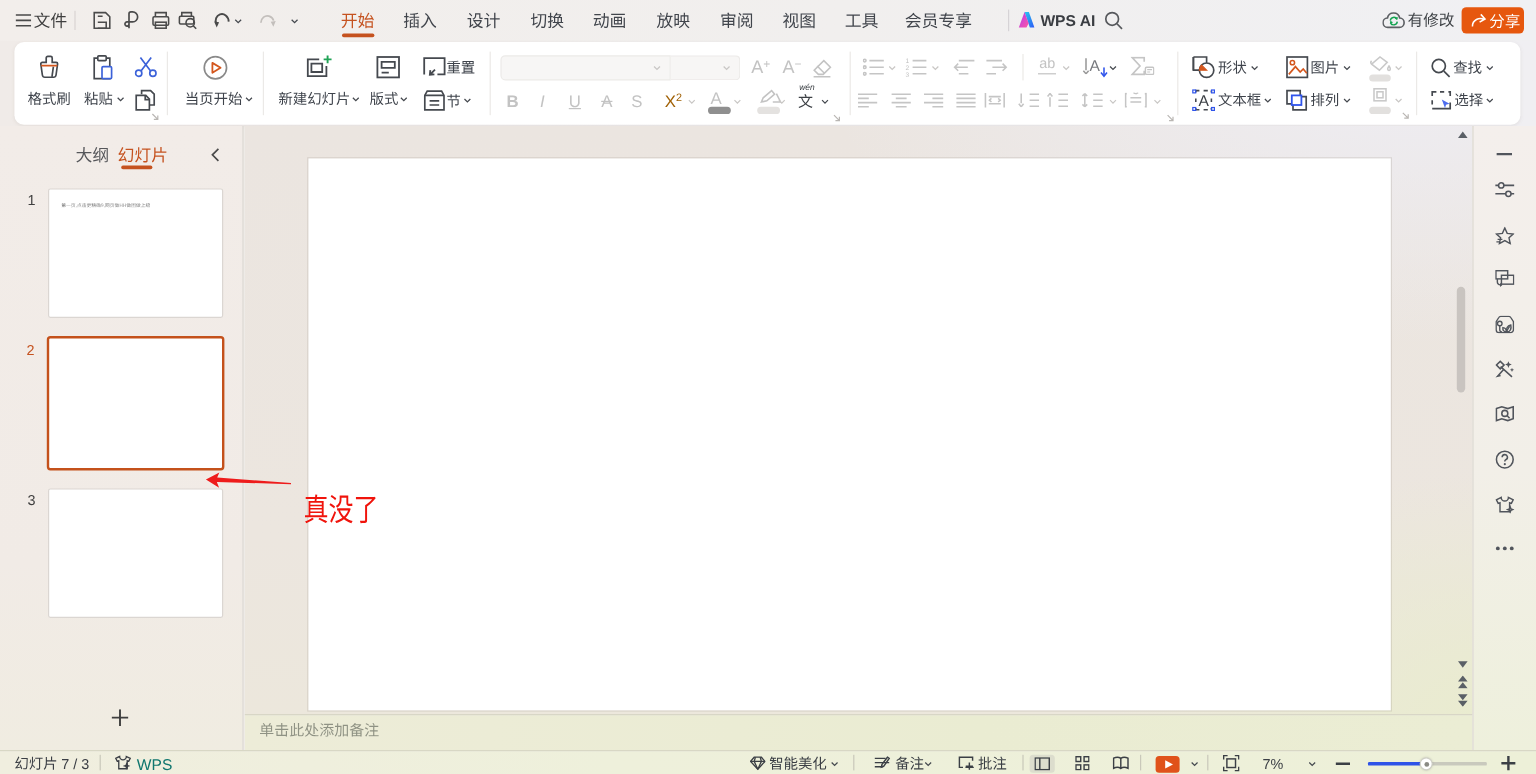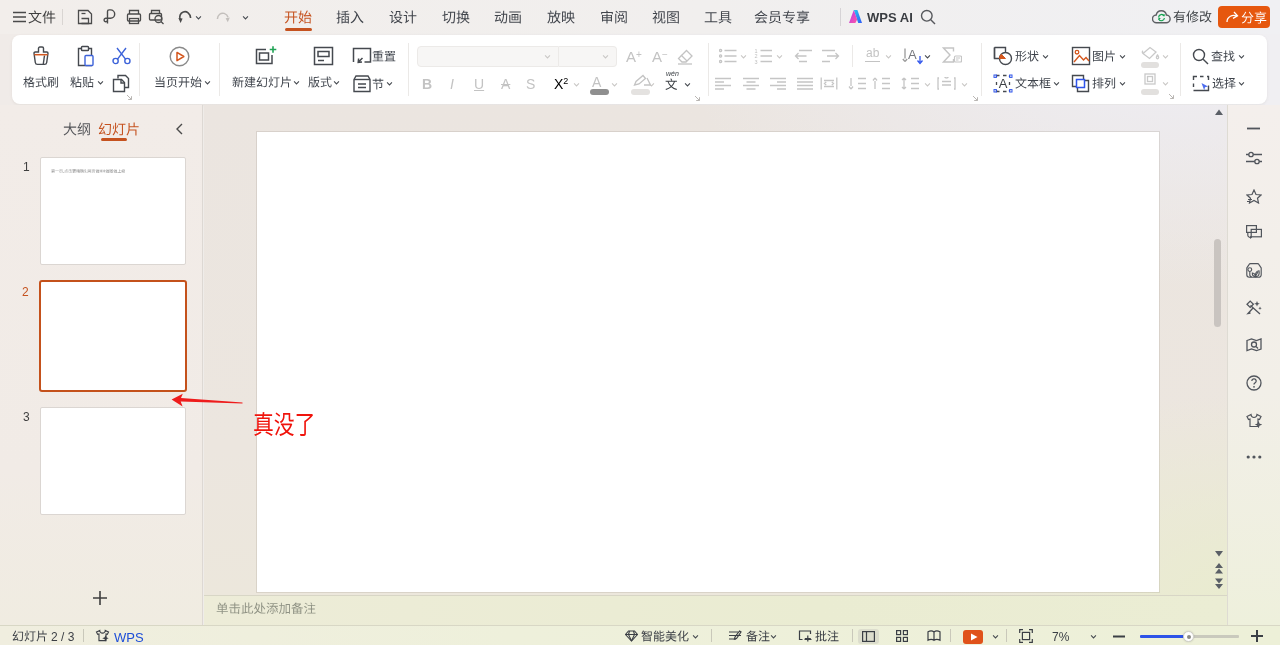--- a/index.html
+++ b/index.html
@@ -311,21 +311,21 @@
       <path d="M10.5 1.5 l5.5 5.5 l-6 6 h-4 l-3.5-3.5 z"></path>
       <path d="M5 6 l6 6"></path>
       <path d="M2 15 h14"></path>
     </g>
   </svg>
 <div class="abs" style="left:422px;top:76px;font-size:14px;font-weight:bold;color:#c3c3c3">B</div>
 <div class="abs" style="left:450px;top:76px;font-size:14px;font-style:italic;color:#c3c3c3">I</div>
 <div class="abs" style="left:474px;top:76px;font-size:14px;color:#c3c3c3;text-decoration:underline">U</div>
 <div class="abs" style="left:501px;top:76px;font-size:14px;color:#c3c3c3;text-decoration:line-through">A</div>
 <div class="abs" style="left:526px;top:76px;font-size:14px;color:#c3c3c3">S</div>
-<div class="abs" style="left:554px;top:76px;font-size:14px;color:#000000">X<span style="font-size:9px;vertical-align:5px">2</span></div>
+<div class="abs" style="left:554px;top:76px;font-size:14px;color:#a16207">X<span style="font-size:9px;vertical-align:5px">2</span></div>
 <div class="abs" style="left:573px;top:81px">
     <svg width="7" height="7" viewBox="0 0 8 8" style="display:block">
       <path d="M1.2 2.8 L4 5.6 L6.8 2.8" fill="none" stroke="#c9c7c5" stroke-width="1.2"></path>
     </svg>
   </div>
 <div class="abs" style="left:592px;top:74px;font-size:14px;color:#c3c3c3">A</div>
 <div class="abs" style="left:590px;top:89px;width:19px;height:6px;border-radius:3px;background:#8f8f8f"></div>
 <div class="abs" style="left:611px;top:81px">
     <svg width="7" height="7" viewBox="0 0 8 8" style="display:block">
       <path d="M1.2 2.8 L4 5.6 L6.8 2.8" fill="none" stroke="#c9c7c5" stroke-width="1.2"></path>
@@ -735,29 +735,29 @@
       <circle cx="8" cy="2" r="1.6"></circle>
       <circle cx="13.8" cy="2" r="1.6"></circle>
     </g>
   </svg>
 <div class="abs" style="left:0;top:625px;width:1280px;height:20px;background:linear-gradient(90deg,#f0eedf 0%,#eef0db 40%,#edf0d8 100%);border-top:1px solid #d8d7c5"></div>
 <div class="abs" style="left:12px;top:630px">
     <svg class="" width="36.0" height="12.0" viewBox="0 0 3000 1000" style="display:block">
       <path transform="scale(1)" fill="#3b3f45" d="M476 138.0V209.0H850C838 640.0 823 803.0 790 839.0C779 852.0 767 856.0 748 856.0C723 856.0 662 856.0 595 850.0C609 871.0 618 902.0 619 924.0C679 928.0 741 930.0 777 926.0C813 922.0 835 913.0 858 882.0C899 832.0 912 666.0 926 179.0C926 168.0 926 138.0 926 138.0ZM86 881.0C110 867.0 149 859.0 446 805.0C462 848.0 474 888.0 481 919.0L549 890.0C530 811.0 476 686.0 426 590.0L363 614.0C383 653.0 403 696.0 421 740.0L189 778.0C293 650.0 397 489.0 483 324.0L408 290.0C390 329.0 370 369.0 349 407.0L160 420.0C227 322.0 294 195.0 345 73.0L269 43.0C222 179.0 141 325.0 115 362.0C91 401.0 72 427.0 52 432.0C61 453.0 74 490.0 78 506.0C96 499.0 126 493.0 310 477.0C243 591.0 177 685.0 149 718.0C110 768.0 83 801.0 59 808.0C69 828.0 82 865.0 86 881.0Z M1100 245.0C1095 324.0 1080 428.0 1056 490.0L1114 514.0C1140 442.0 1154 333.0 1157 252.0ZM1380 229.0C1364 291.0 1332 381.0 1307 437.0L1353 458.0C1382 406.0 1415 322.0 1444 254.0ZM1219 45.0V365.0C1219 552.0 1203 752.0 1043 905.0C1060 916.0 1086 943.0 1097 960.0C1184 877.0 1233 780.0 1260 679.0C1304 727.0 1364 795.0 1390 831.0L1440 773.0C1415 744.0 1312 636.0 1276 604.0C1289 525.0 1292 444.0 1292 365.0V45.0ZM1444 122.0V195.0H1707V850.0C1707 868.0 1700 874.0 1680 875.0C1658 876.0 1586 876.0 1512 873.0C1524 895.0 1538 932.0 1543 954.0C1638 954.0 1700 953.0 1737 940.0C1773 927.0 1786 901.0 1786 850.0V195.0H1961V122.0Z M2180 66.0V399.0C2180 576.0 2166 761.0 2038 903.0C2057 916.0 2084 944.0 2097 962.0C2189 861.0 2230 739.0 2246 613.0H2668V960.0H2749V536.0H2254C2257 490.0 2258 445.0 2258 399.0V376.0H2903V299.0H2621V41.0H2542V299.0H2258V66.0Z"></path>
     </svg>
   </div>
-<div class="abs" style="left:51px;top:630px;font-size:12px;color:#3b3f45">2 / 3</div>
+<div class="abs" style="left:51px;top:630px;font-size:12px;color:#3b3f45">7 / 3</div>
 <div class="abs" style="left:83px;top:629px;width:1px;height:13px;background:#c9c8ba"></div>
 <svg class="abs" style="left:95px;top:629px" width="15" height="13" viewBox="0 0 16 14">
     <g fill="none" stroke="#3b3f45" stroke-width="1.2">
       <path d="M5 1.5 L1.5 3.2 L2.8 5.8 L4.2 5.3 V12.5 H11.8 V5.3 L13.2 5.8 L14.5 3.2 L11 1.5 a3 3 0 0 1 -6 0 z"></path>
       <path d="M11.2 8.2 l0.5 1.3 l1.3 0.5 l-1.3 0.5 l-0.5 1.3 l-0.5-1.3 l-1.3-0.5 l1.3-0.5 z"></path>
     </g>
   </svg>
-<div class="abs" style="left:114px;top:629.5px;font-size:13px;color:#1d4ed8">WPS</div>
+<div class="abs" style="left:114px;top:629.5px;font-size:13px;color:#0f766e">WPS</div>
 <svg class="abs" style="left:625px;top:630px" width="13" height="12" viewBox="0 0 13 12">
     <g fill="none" stroke="#3b3f45" stroke-width="1.1">
       <path d="M3.5 1 h6 l3 3.5 L6.5 11 L0.5 4.5 z"></path>
       <path d="M0.5 4.5 h12 M4.5 1 L3.5 4.5 l3 6.5 M8.5 1 l1 3.5 l-3 6.5"></path>
     </g>
   </svg>
 <div class="abs" style="left:641px;top:630px">
     <svg class="" width="48.0" height="12.0" viewBox="0 0 4000 1000" style="display:block">
       <path transform="scale(1)" fill="#3b3f45" d="M615 189.0H823V402.0H615ZM545 121.0V470.0H896V121.0ZM269 762.0H735V861.0H269ZM269 703.0V609.0H735V703.0ZM195 547.0V960.0H269V923.0H735V958.0H811V547.0ZM162 37.0C140 112.0 100 187.0 50 238.0C67 246.0 96 264.0 110 275.0C132 250.0 153 219.0 173 184.0H258V243.0L256 279.0H50V341.0H243C221 402.0 168 468.0 40 518.0C57 531.0 79 554.0 89 570.0C194 523.0 254 466.0 288 408.0C338 442.0 413 496.0 443 520.0L495 469.0C466 449.0 352 379.0 311 357.0L316 341.0H503V279.0H328L329 243.0V184.0H477V123.0H204C214 100.0 223 75.0 231 51.0Z M1383 460.0V546.0H1170V460.0ZM1100 396.0V959.0H1170V755.0H1383V872.0C1383 885.0 1380 889.0 1367 889.0C1352 890.0 1310 890.0 1263 888.0C1273 908.0 1284 937.0 1288 957.0C1351 957.0 1394 956.0 1422 945.0C1449 933.0 1457 912.0 1457 873.0V396.0ZM1170 605.0H1383V696.0H1170ZM1858 115.0C1801 145.0 1711 181.0 1625 210.0V42.0H1551V374.0C1551 456.0 1576 479.0 1672 479.0C1692 479.0 1822 479.0 1844 479.0C1923 479.0 1946 446.0 1954 324.0C1933 319.0 1903 308.0 1888 295.0C1883 394.0 1876 411.0 1837 411.0C1809 411.0 1699 411.0 1678 411.0C1633 411.0 1625 405.0 1625 373.0V271.0C1722 243.0 1829 207.0 1908 171.0ZM1870 561.0C1812 598.0 1716 637.0 1625 667.0V507.0H1551V845.0C1551 929.0 1577 951.0 1674 951.0C1695 951.0 1827 951.0 1849 951.0C1933 951.0 1954 915.0 1963 781.0C1943 776.0 1913 764.0 1896 752.0C1892 865.0 1884 884.0 1843 884.0C1814 884.0 1703 884.0 1681 884.0C1634 884.0 1625 878.0 1625 846.0V729.0C1726 701.0 1841 662.0 1919 617.0ZM1084 327.0C1105 318.0 1140 313.0 1414 294.0C1423 313.0 1431 331.0 1437 347.0L1502 317.0C1481 257.0 1425 167.0 1373 100.0L1312 124.0C1337 158.0 1362 198.0 1384 237.0L1164 249.0C1207 196.0 1252 129.0 1287 62.0L1209 38.0C1177 116.0 1122 195.0 1105 216.0C1088 237.0 1073 252.0 1058 255.0C1067 275.0 1080 311.0 1084 327.0Z M2695 36.0C2675 79.0 2638 139.0 2608 180.0H2343L2380 163.0C2364 127.0 2328 75.0 2292 36.0L2226 64.0C2257 98.0 2287 144.0 2304 180.0H2098V247.0H2460V329.0H2147V394.0H2460V479.0H2056V546.0H2452C2448 573.0 2444 599.0 2438 623.0H2082V691.0H2416C2370 793.0 2271 857.0 2041 890.0C2055 907.0 2073 938.0 2079 957.0C2338 914.0 2446 831.0 2496 698.0C2575 843.0 2711 925.0 2913 957.0C2923 936.0 2943 904.0 2960 888.0C2775 866.0 2643 802.0 2572 691.0H2937V623.0H2518C2523 599.0 2527 573.0 2530 546.0H2950V479.0H2536V394.0H2858V329.0H2536V247.0H2903V180.0H2691C2718 144.0 2748 101.0 2773 60.0Z M3867 185.0C3797 292.0 3701 391.0 3596 474.0V58.0H3516V534.0C3452 579.0 3386 618.0 3322 650.0C3341 664.0 3365 690.0 3377 707.0C3423 683.0 3470 656.0 3516 626.0V799.0C3516 911.0 3546 942.0 3646 942.0C3668 942.0 3801 942.0 3824 942.0C3930 942.0 3951 876.0 3962 689.0C3939 683.0 3907 667.0 3887 652.0C3880 823.0 3873 867.0 3820 867.0C3791 867.0 3678 867.0 3654 867.0C3606 867.0 3596 856.0 3596 801.0V571.0C3725 477.0 3847 362.0 3939 233.0ZM3313 40.0C3252 193.0 3150 342.0 3042 438.0C3058 455.0 3083 494.0 3092 511.0C3131 473.0 3170 428.0 3207 378.0V960.0H3286V261.0C3324 198.0 3359 130.0 3387 63.0Z"></path>
     </svg>

